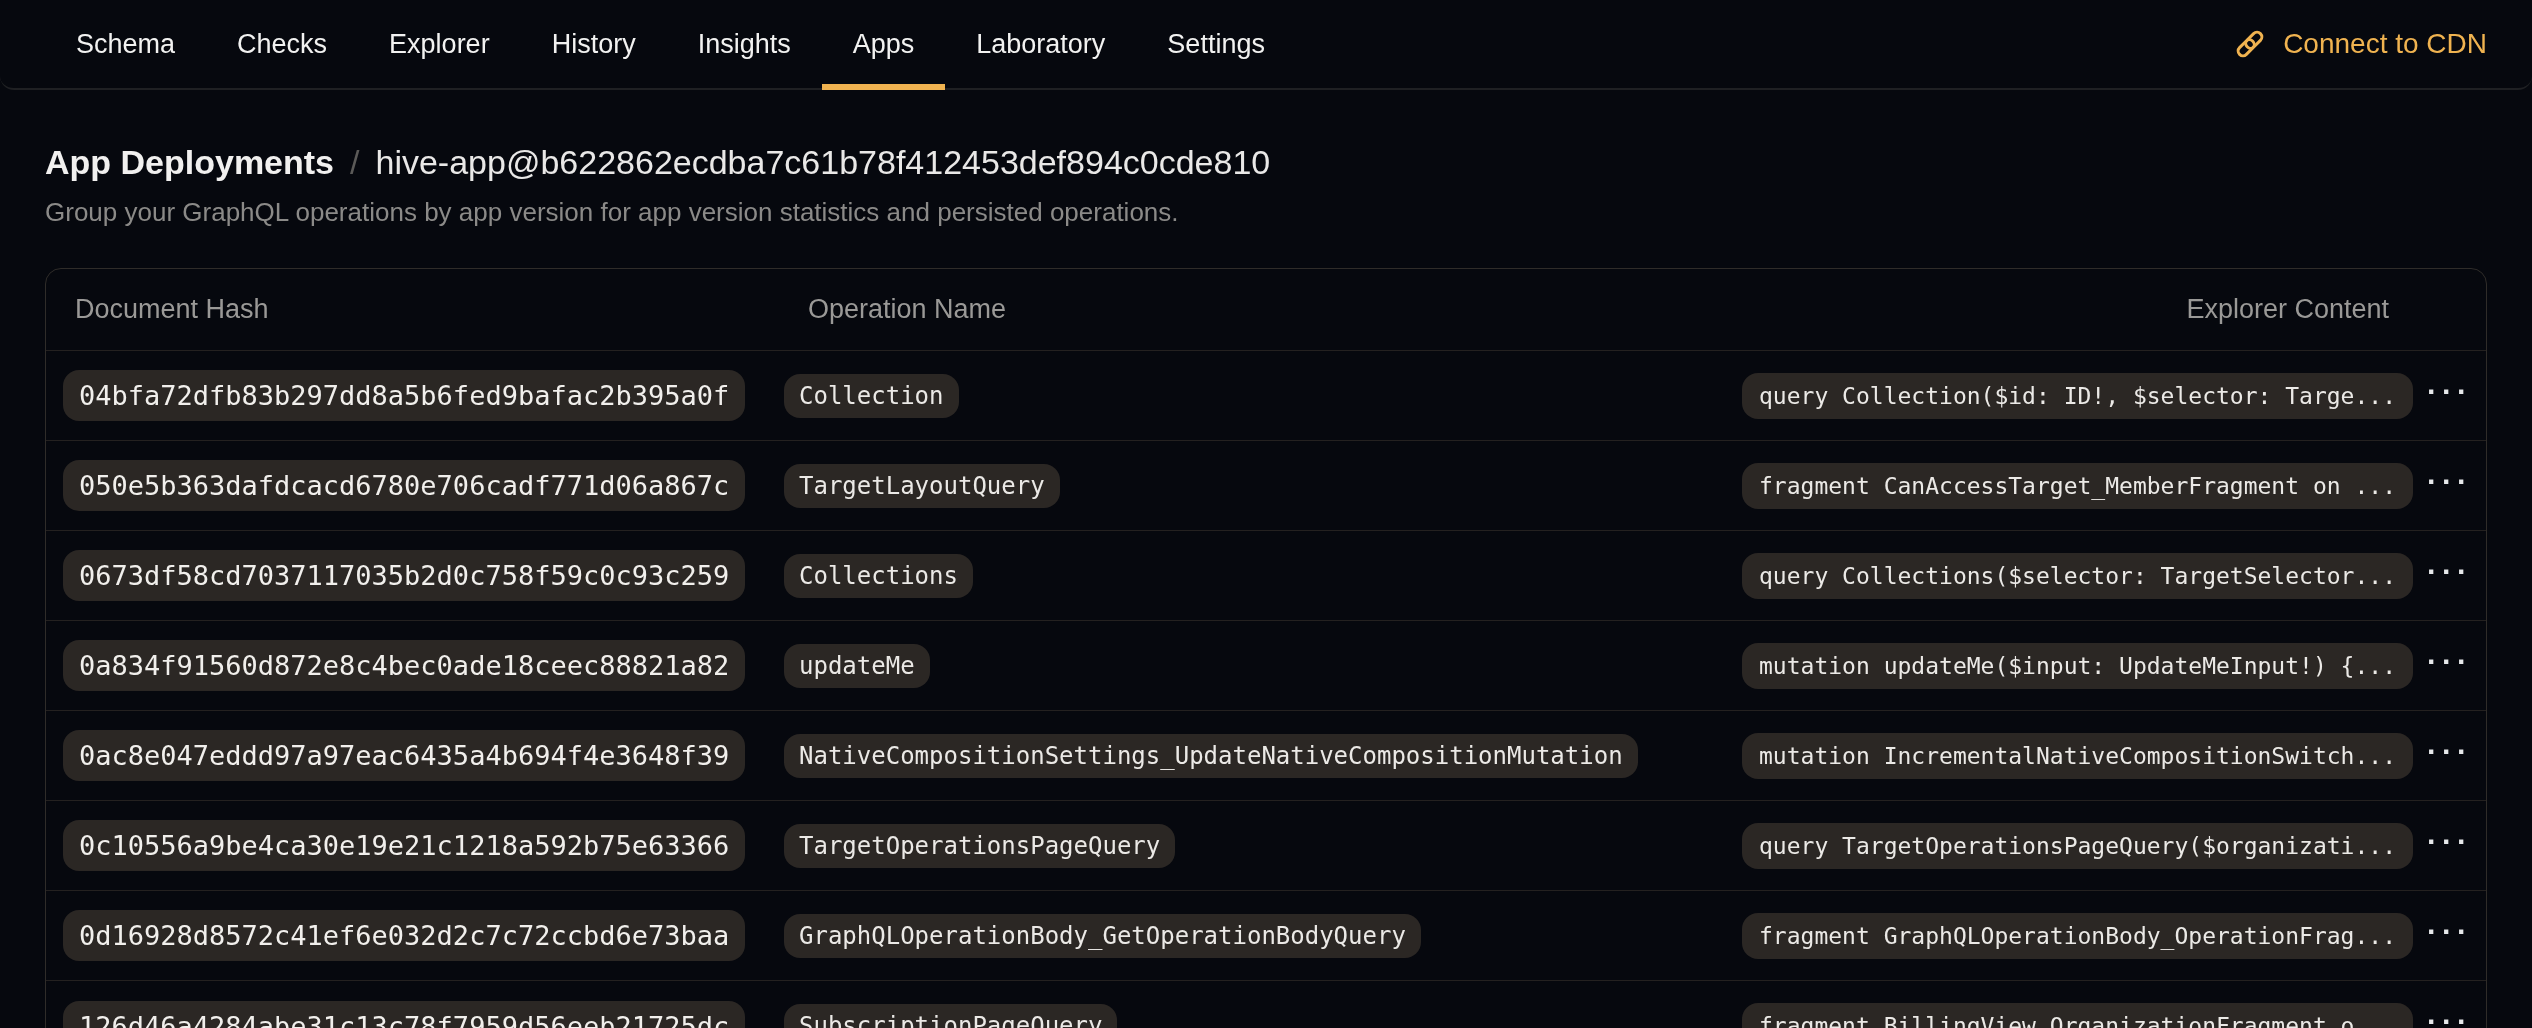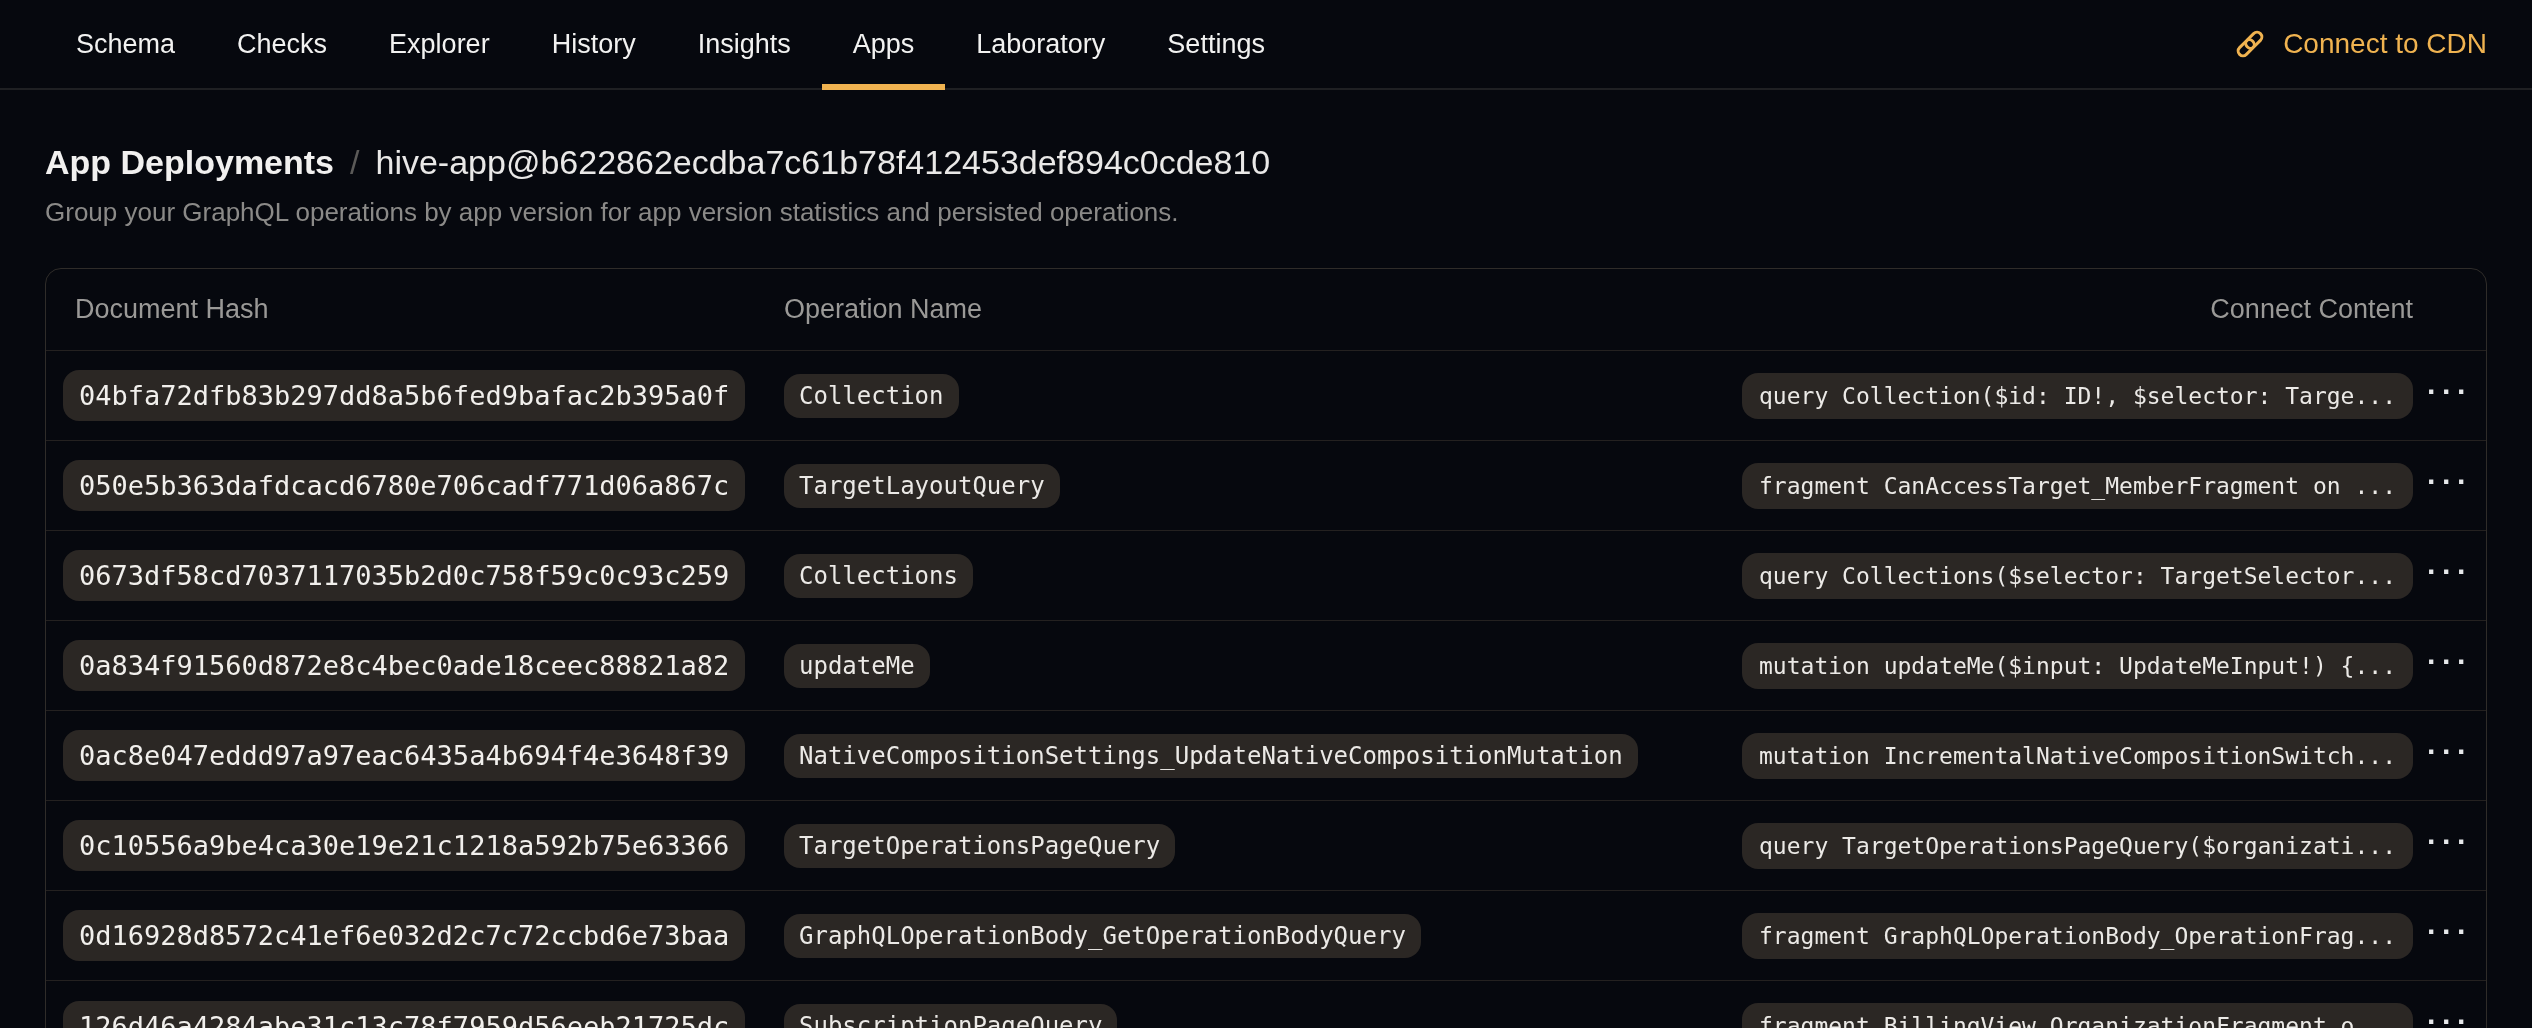--- a/index.html
+++ b/index.html
@@ -20,20 +20,21 @@
     font-family:"Liberation Sans", sans-serif;
     color:#f0f0f0;
   }
   
   .nav{
     height:90px;
     display:flex;
     align-items:stretch;
     padding:0 45px;
     border-bottom:2px solid var(--nav-border);
+    border-radius:14px;
   }
   .tabs{display:flex;}
   .tab{
     display:flex;align-items:center;
     padding:0 31px;
     font-size:27px;
     color:#f2f2f1;
     position:relative;
     cursor:pointer;
     white-space:nowrap;
@@ -75,20 +76,21 @@
     border:1.5px solid var(--table-border);
     border-radius:16px;
     overflow:hidden;
   }
   .thead{
     display:flex;align-items:center;
     height:82px;
     border-bottom:1px solid var(--divider);
     color:var(--muted);
     font-size:27px;
+    gap:24px;
   }
   .trow{
     display:flex;align-items:center;
     height:90px;
     border-bottom:1px solid var(--divider);
   }
   .trow:last-child{border-bottom:none;}
   .col-hash{width:738px;padding-left:29px;flex:none;}
   .col-op{flex:1;min-width:0;}
   .col-content{width:679px;flex:none;text-align:right;}
@@ -150,21 +152,21 @@
     <span class="sep">/</span>
     <span class="page">hive-app@b622862ecdba7c61b78f412453def894c0cde810</span>
   </div>
   <div class="subtitle">Group your GraphQL operations by app version for app version statistics and persisted operations.</div>
 </header>
 
 <section class="table">
   <div class="thead">
     <div class="col-hash">Document Hash</div>
     <div class="col-op">Operation Name</div>
-    <div class="col-content">Connect Content</div>
+    <div class="col-content">Explorer Content</div>
     <div class="col-menu"></div>
   </div>
 
   <div class="trow">
     <div class="col-hash"><span class="pill pill-hash">04bfa72dfb83b297dd8a5b6fed9bafac2b395a0f</span></div>
     <div class="col-op"><span class="pill pill-op">Collection</span></div>
     <div class="col-content"><span class="pill pill-content">query Collection($id: ID!, $selector: Targe...</span></div>
     <div class="col-menu">
         <button class="menu-btn">···</button>
       </div>

